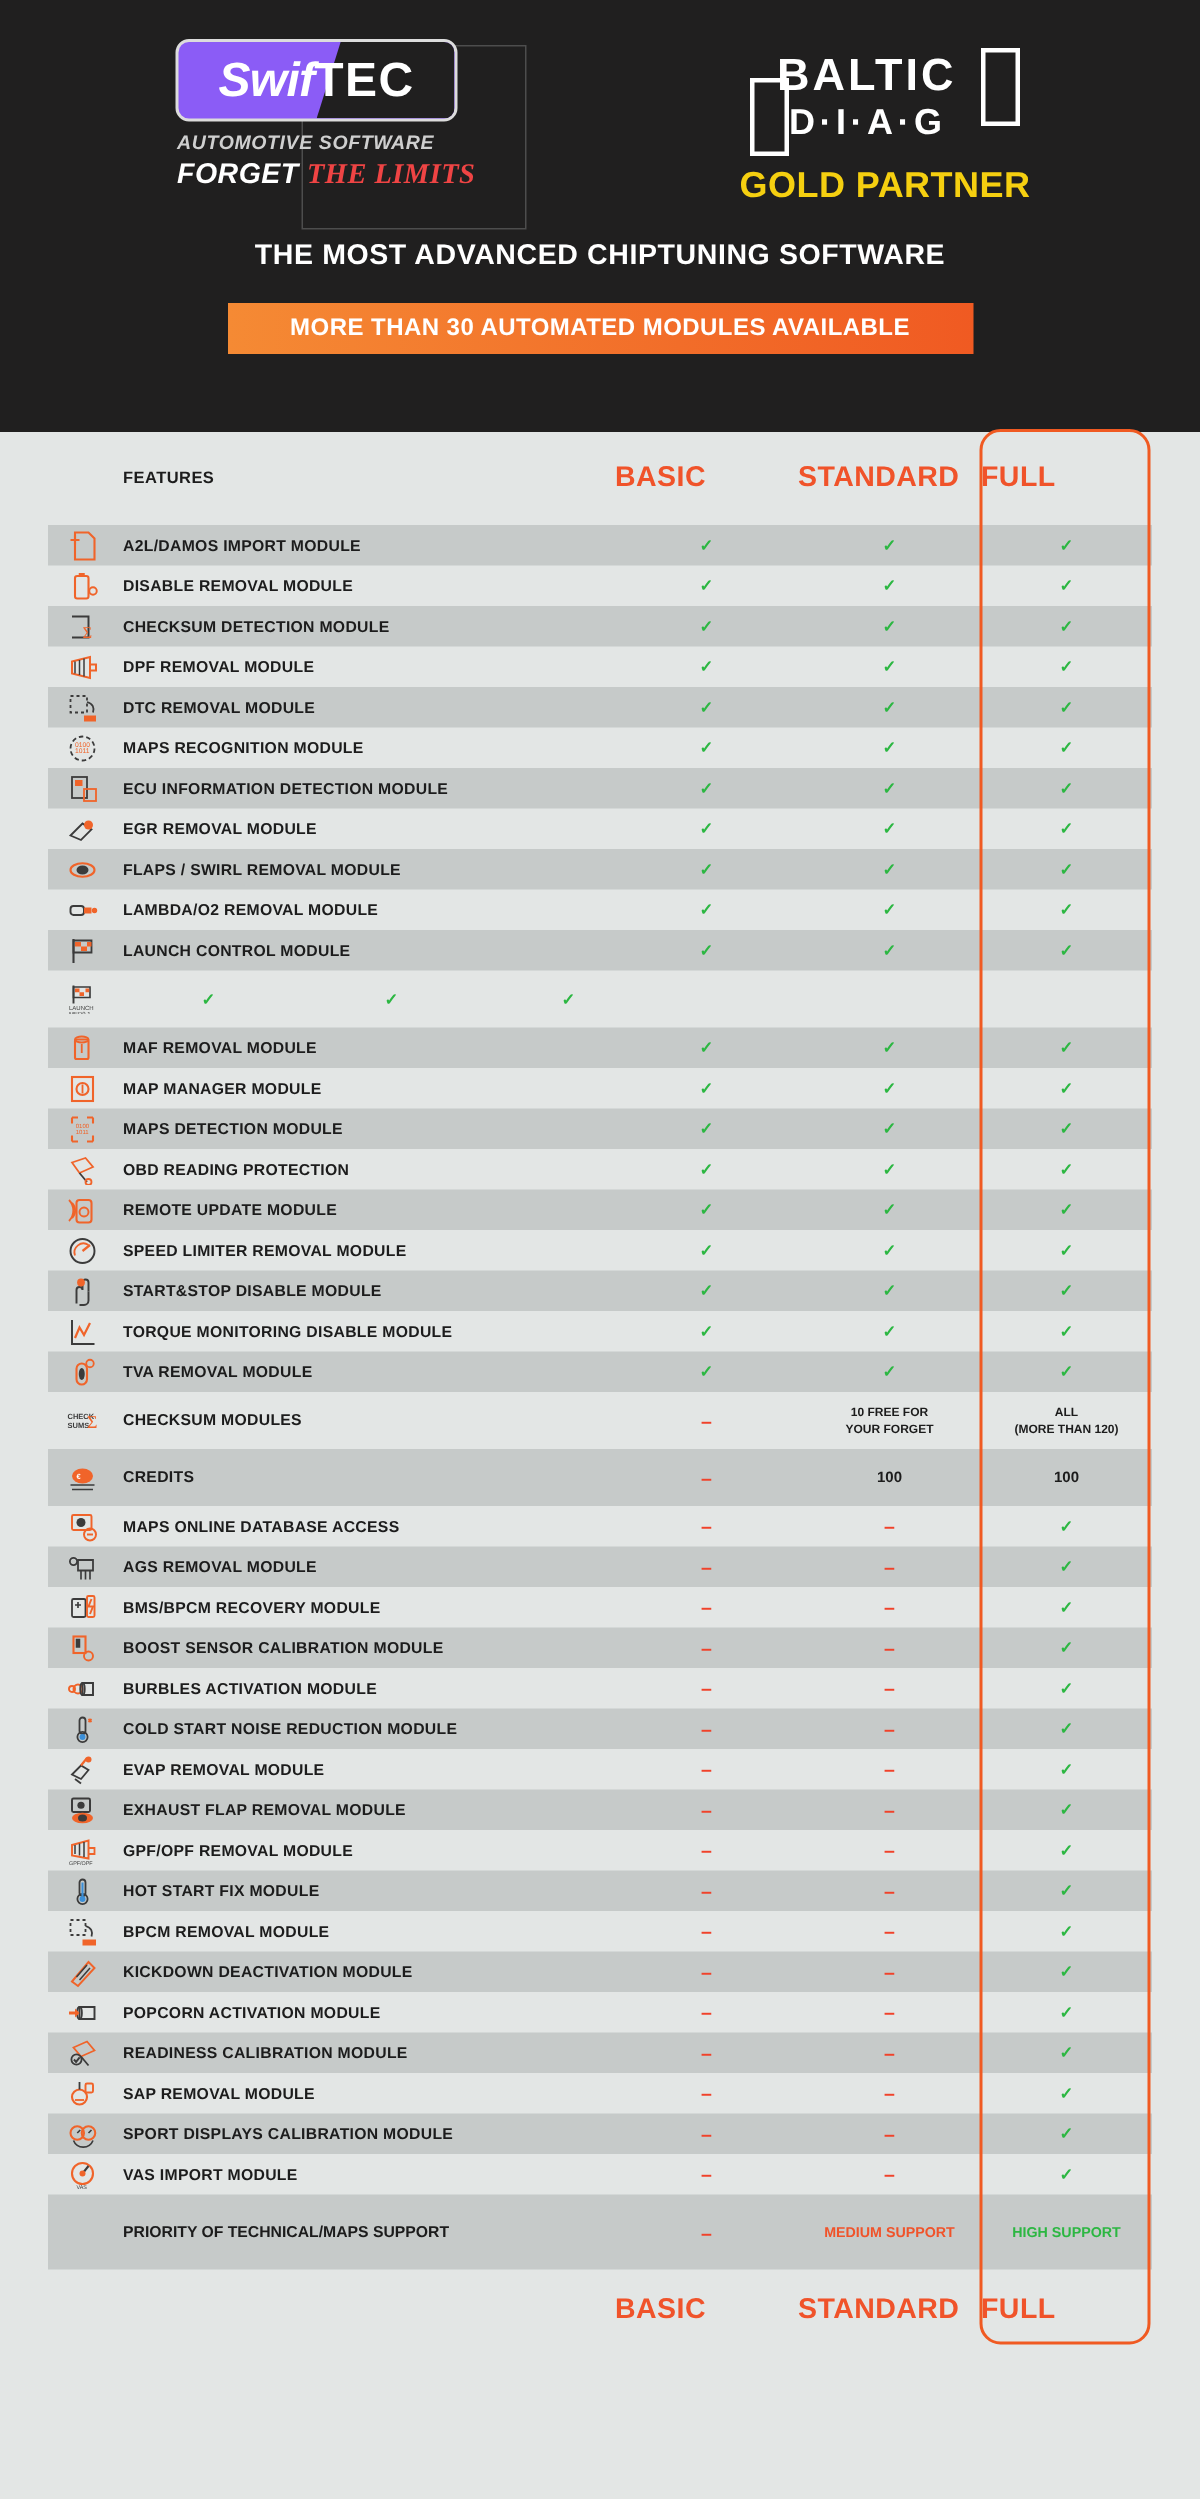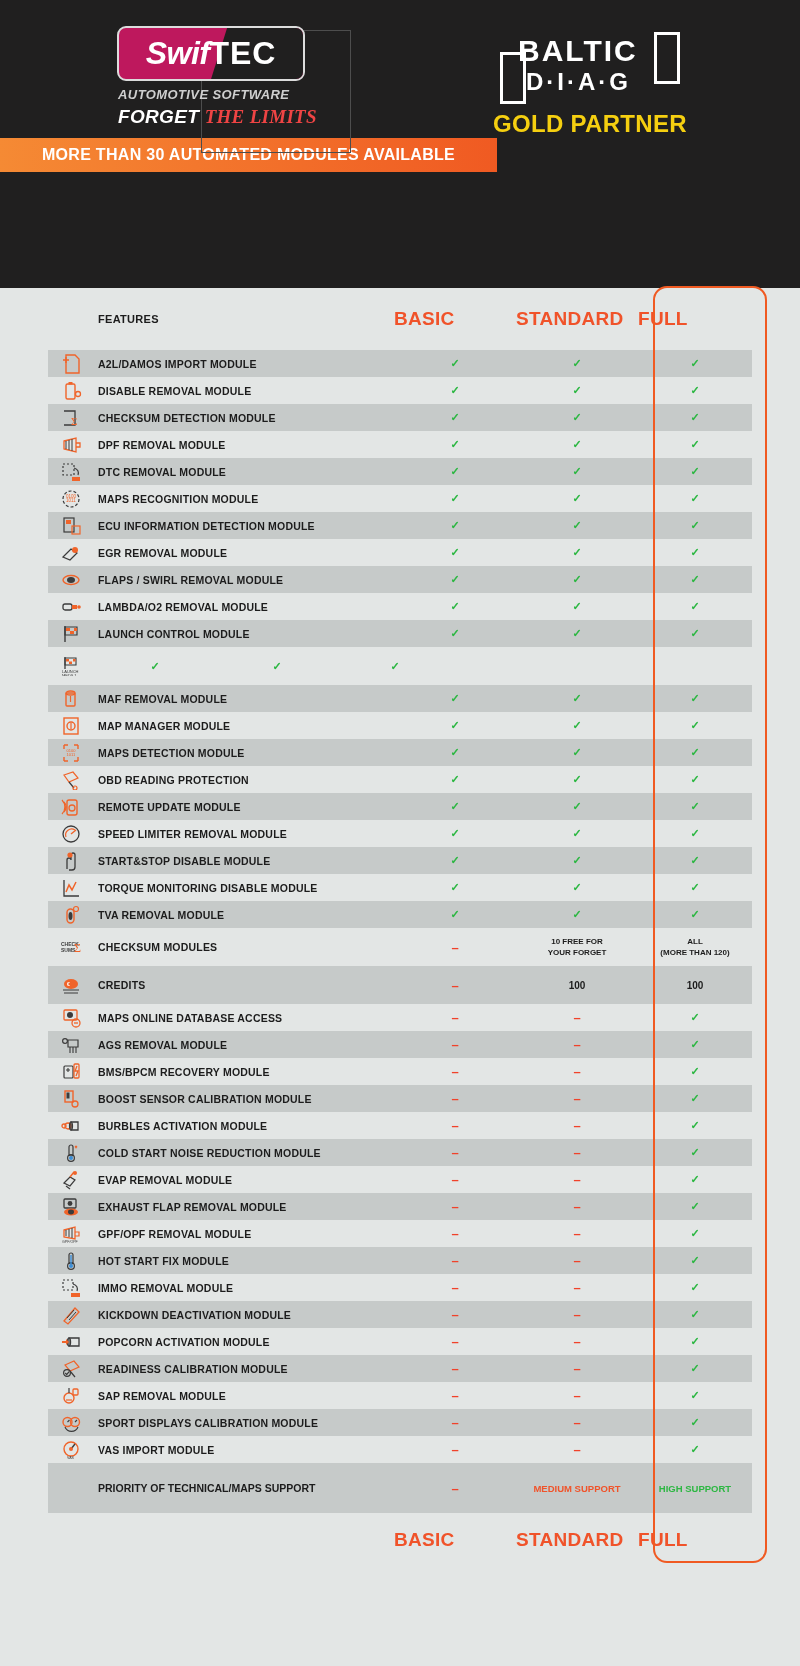--- a/index.html
+++ b/index.html
@@ -37,21 +37,21 @@
     width: 150px;
     height: 123px;
     border: 1.5px solid #4d4d4d;
   }
   .swiftec-badge {
     position: relative;
     width: 188px;
     height: 55px;
     border-radius: 9px;
     overflow: hidden;
-    background: #be185d;
+    background: #8b5cf6;
     border: 2px solid #dcdcdc;
     z-index: 2;
     margin-left: 4px;
   }
   .swiftec-badge .dark-half {
     position: absolute;
     right: 0; top: 0; bottom: 0;
     width: 92px;
     background: #201f1f;
     clip-path: polygon(16px 0, 100% 0, 100% 100%, 0 100%);
@@ -133,38 +133,38 @@
   }
 
   .tagline {
     text-align: center;
     color: #ffffff;
     font-size: 19px;
     font-weight: bold;
     letter-spacing: 0.4px;
     margin-top: 22px;
   }
-  .promo-wrap { display: flex; }
+  .promo-wrap { display: flex; justify-content: center; margin-top: 20px; }
   .promo-bar {
     background: linear-gradient(90deg,#f58a34,#f05a22);
     color: #fff;
     font-size: 16px;
     font-weight: bold;
     letter-spacing: 0.3px;
     padding: 8px 26px;
     text-align: center;
     width: 497px;
   }
 
   
   .table-area {
     position: relative;
     width: 800px;
     background: #e3e6e5;
-    padding: 0 48px;
+    padding: 0 32px;
   }
   .highlight-box {
     position: absolute;
     left: 578px;
     top: 0px;
     width: 114px;
     height: 1232px;
     border: 2px solid #f05a22;
     border-radius: 14px;
     pointer-events: none;
@@ -280,20 +280,21 @@
         <div class="brk brk-tl"></div>
         <div class="brk brk-br"></div>
         <div class="baltic-l1">BALTIC</div>
         <div class="baltic-l2">D·I·A·G</div>
       </div>
       <div class="gold-partner">GOLD PARTNER</div>
     </div>
 
   </div>
 
+  <div class="tagline">THE MOST ADVANCED CHIPTUNING SOFTWARE</div>
   <div class="promo-wrap">
     <div class="promo-bar">MORE THAN 30 AUTOMATED MODULES AVAILABLE</div>
   </div>
 </div>
 
 <div class="table-area">
   <div class="highlight-box" style="left: 653px; width: 114px; top: -2px; height: 1277px;"></div>
 
   <div class="row head">
     <div class="hdr-feat">FEATURES</div>
@@ -811,21 +812,21 @@
       <div class="row">
         <div class="c-icon">
           <span class="ic">
             <svg viewBox="0 0 20 20">
               <rect x="2" y="2" width="10" height="10" fill="none" stroke="#3b3b3b" stroke-width="1.2" stroke-dasharray="2 2"></rect>
               <path d="M12 6c4 1 5 4 4 7" fill="none" stroke="#3b3b3b" stroke-width="1.2"></path>
               <rect x="10" y="15" width="9" height="4" fill="#f0642a"></rect>
             </svg>
           </span>
         </div>
-        <div class="c-feat">IMMO REMOVAL MODULE</div>
+        <div class="c-feat">BPCM REMOVAL MODULE</div>
         <div class="c-val"><span class="dash">–</span></div>
         <div class="c-val"><span class="dash">–</span></div>
         <div class="c-val full"><span class="check">✓</span></div>
       </div>
       <div class="row shade">
         <div class="c-icon">
           <span class="ic">
             <svg viewBox="0 0 20 20">
               <path d="M3 16L14 3l4 4L7 19z" fill="none" stroke="#f0642a" stroke-width="1.3"></path>
               <path d="M6 13l7-8" stroke="#3b3b3b" stroke-width="1"></path>

